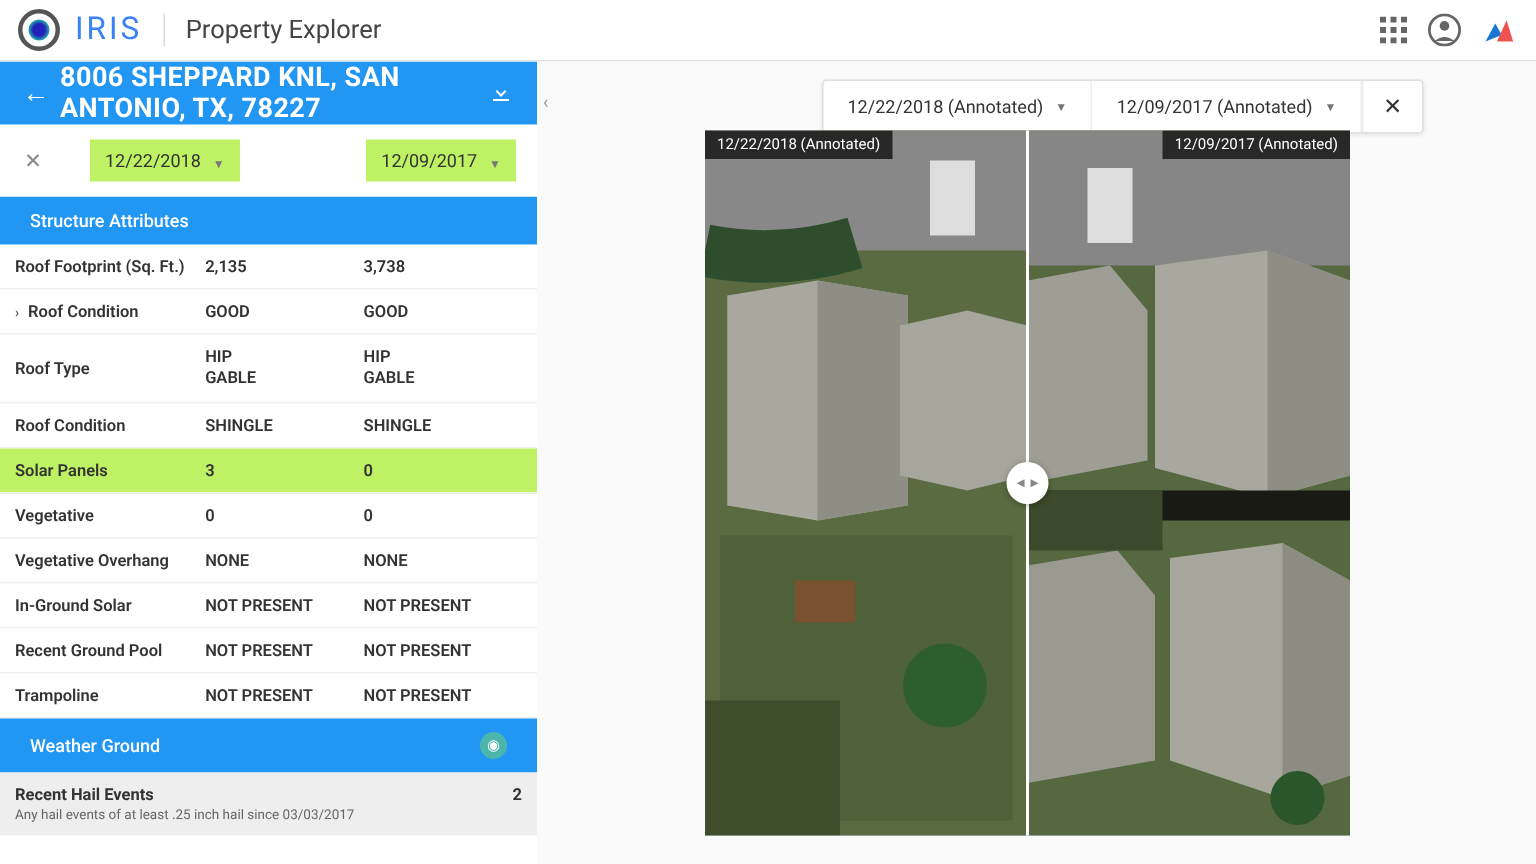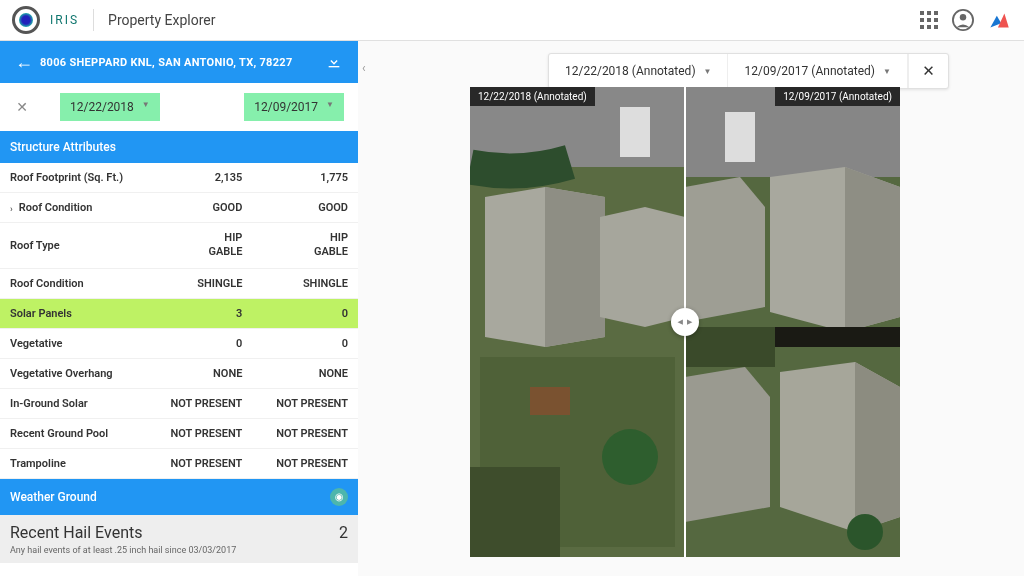--- a/index.html
+++ b/index.html
@@ -1,48 +1,48 @@
 <!DOCTYPE html>
 <html><head>
 <meta charset="utf-8">
 <style>
 *{margin:0;padding:0;box-sizing:border-box;font-family:-apple-system,BlinkMacSystemFont,'Segoe UI',Roboto,sans-serif}
 body{width:1024px;height:576px;overflow:hidden;background:#fafafa}
 .topbar{height:41px;background:#fff;border-bottom:1px solid #e0e0e0;display:flex;align-items:center;padding:0 12px}
 .logo-circle{width:28px;height:28px;border-radius:50%;border:3px solid #555;display:flex;align-items:center;justify-content:center;margin-right:10px;position:relative}
 .logo-inner{width:14px;height:14px;border-radius:50%;background:radial-gradient(circle,#22b 40%,#2aa 70%)}
-.brand{font-size:12px;color:#0f766e;font-weight:400;letter-spacing:2px}
+.brand{font-size:21px;color:#3b82f6;font-weight:400;letter-spacing:2px}
 .divider{width:1px;height:22px;background:#ddd;margin:0 14px}
-.app-title{font-size:14px;color:#444;font-weight:400}
+.app-title{font-size:17px;color:#444;font-weight:400}
 .topbar-spacer{flex:1}
 .topbar-icon{width:34px;height:34px;display:flex;align-items:center;justify-content:center;color:#666;cursor:pointer}
 .company-logo{width:26px;height:26px;margin-left:6px}
 .company-logo svg{width:100%;height:100%}
 .main{display:flex;height:535px}
 .sidebar{width:358px;background:#fff;display:flex;flex-direction:column;overflow:hidden}
 .address-bar{height:42px;background:#2196f3;display:flex;align-items:center;padding:0 8px;color:#fff}
 .back-btn{width:32px;height:32px;display:flex;align-items:center;justify-content:center;cursor:pointer;font-size:18px}
-.address-text{flex:1;font-size:11px;font-weight:700;letter-spacing:.3px}
+.address-text{flex:1;font-size:18px;font-weight:700;letter-spacing:.3px}
 .download-btn{width:32px;height:32px;display:flex;align-items:center;justify-content:center;cursor:pointer;font-size:16px}
 .date-row{height:48px;display:flex;align-items:center;padding:0 8px}
 .close-x{width:28px;display:flex;justify-content:center;color:#888;cursor:pointer;font-size:14px;margin-right:10px}
-.date-select{background:#86efac;padding:7px 10px;font-size:12px;color:#333;display:flex;align-items:flex-start;cursor:pointer;margin-left:14px}
+.date-select{background:#bef264;padding:7px 10px;font-size:12px;color:#333;display:flex;align-items:flex-end;cursor:pointer;margin-left:14px}
 .date-select.right{margin-left:auto;margin-right:6px}
 .dropdown-caret{margin-left:8px;font-size:8px;color:#777}
 .sidebar-body{flex:1;overflow-y:auto}
-.section-header{background:#2196f3;color:#fff;font-size:12px;font-weight:500;padding:9px 10px;display:flex;align-items:center}
+.section-header{background:#2196f3;color:#fff;font-size:12px;font-weight:500;padding:9px 20px;display:flex;align-items:center}
 .section-header .badge{margin-left:auto;width:18px;height:18px;border-radius:50%;background:#4db6ac;display:flex;align-items:center;justify-content:center;font-size:10px}
 .attr-row{display:flex;align-items:center;padding:8px 10px;font-size:11px;color:#333;border-bottom:1px solid #f0f0f0}
 .attr-row.highlight{background:#bef264}
 .attr-label{flex:1.2;font-weight:600;display:flex;align-items:flex-end}
 .expand-caret{margin-right:6px;font-size:9px;color:#555}
-.attr-val{flex:1;text-align:right;font-weight:600}
+.attr-val{flex:1;text-align:left;font-weight:600}
 .attr-val.multi{line-height:1.3}
 .hail-row{background:#eeeeee;padding:8px 10px}
-.hail-title{font-size:16px;font-weight:400;color:#333;display:flex;justify-content:space-between}
+.hail-title{font-size:11px;font-weight:700;color:#333;display:flex;justify-content:space-between}
 .hail-sub{font-size:9px;color:#666;margin-top:3px}
 .content{flex:1;position:relative;background:#fafafa}
 .mini-collapse{position:absolute;top:20px;left:4px;color:#999;font-size:12px;cursor:pointer}
 .compare-bar{position:absolute;top:12px;left:190px;display:flex;background:#fff;border:1px solid #e0e0e0;border-radius:3px;box-shadow:0 1px 3px rgba(0,0,0,.1)}
 .compare-select{padding:10px 16px;font-size:12px;color:#333;display:flex;align-items:center;cursor:pointer;border-right:1px solid #eee}
 .compare-select:last-of-type{border-right:none}
 .compare-close{width:40px;display:flex;align-items:center;justify-content:center;cursor:pointer;color:#333;font-size:15px;border-left:1px solid #eee}
 .image-viewer{position:absolute;top:46px;left:112px;width:430px;height:470px;display:flex}
 .image-pane{flex:1;position:relative;overflow:hidden;background:#4a5a3a}
 .pane-label{position:absolute;top:0;left:0;background:rgba(0,0,0,.7);color:#fff;font-size:10px;padding:4px 8px;z-index:5}
@@ -118,21 +118,21 @@
     </div>
 
     <div class="sidebar-body">
       <div class="section-header">Structure Attributes</div>
       <div id="structure-rows">
           <div class="attr-row">
             <div class="attr-label">
               <span>Roof Footprint (Sq. Ft.)</span>
             </div>
             <div class="attr-val">2,135</div>
-            <div class="attr-val">1,775</div>
+            <div class="attr-val">3,738</div>
           </div>
           <div class="attr-row">
             <div class="attr-label">
               <span class="expand-caret">›</span>
               <span>Roof Condition</span>
             </div>
             <div class="attr-val">GOOD</div>
             <div class="attr-val">GOOD</div>
           </div>
           <div class="attr-row">

